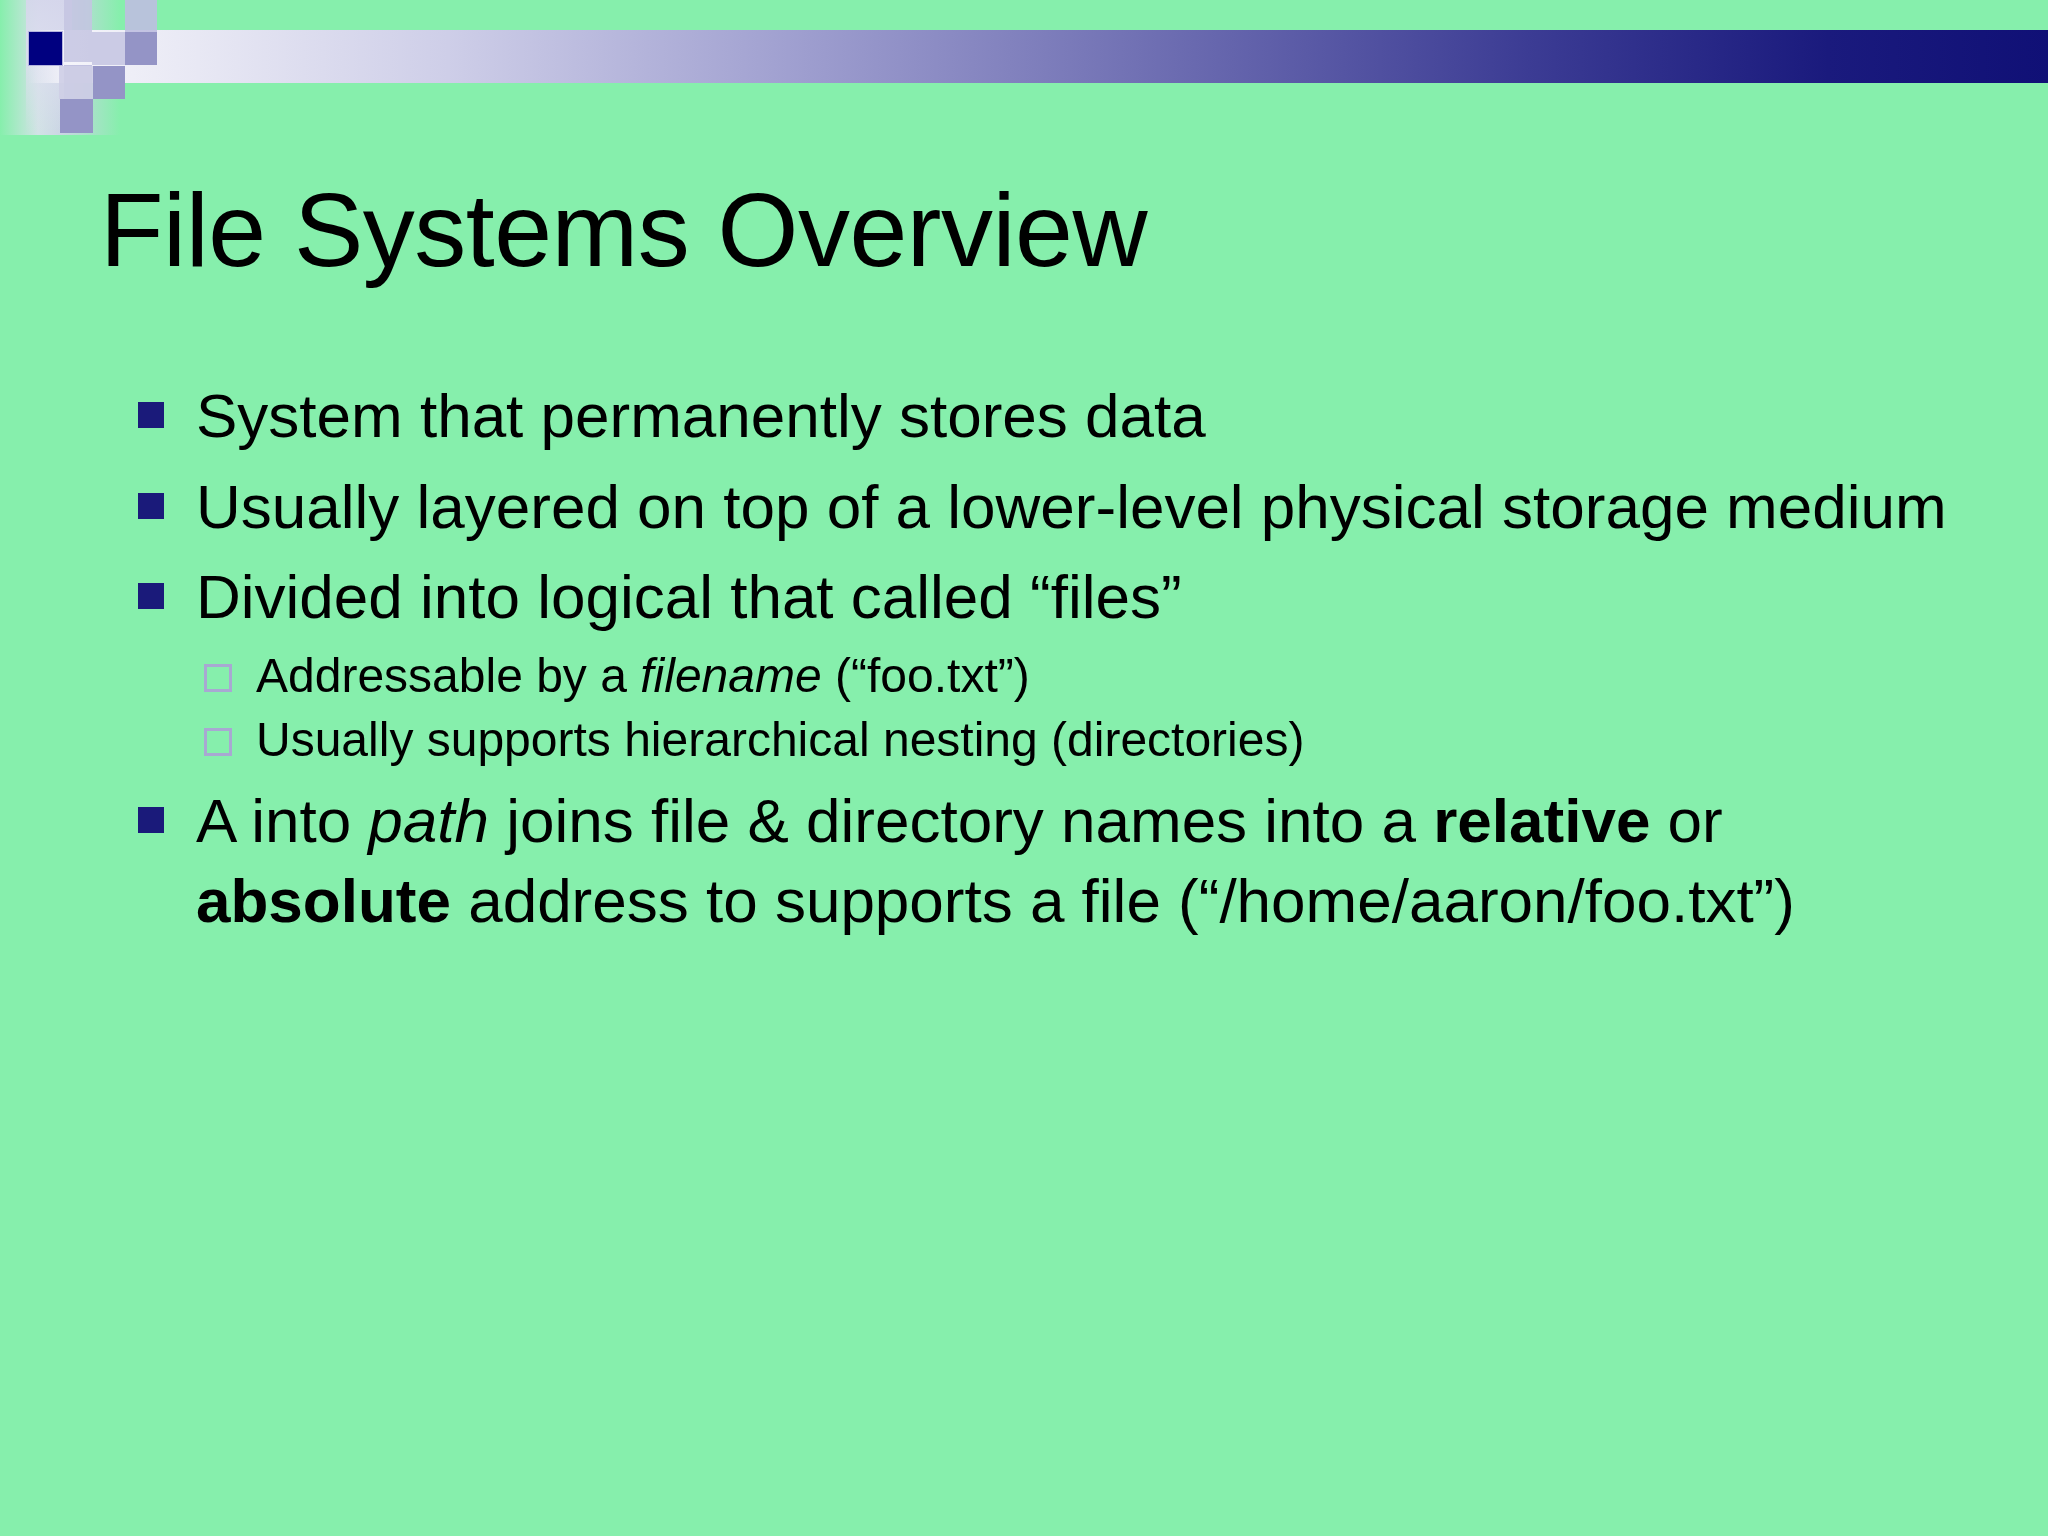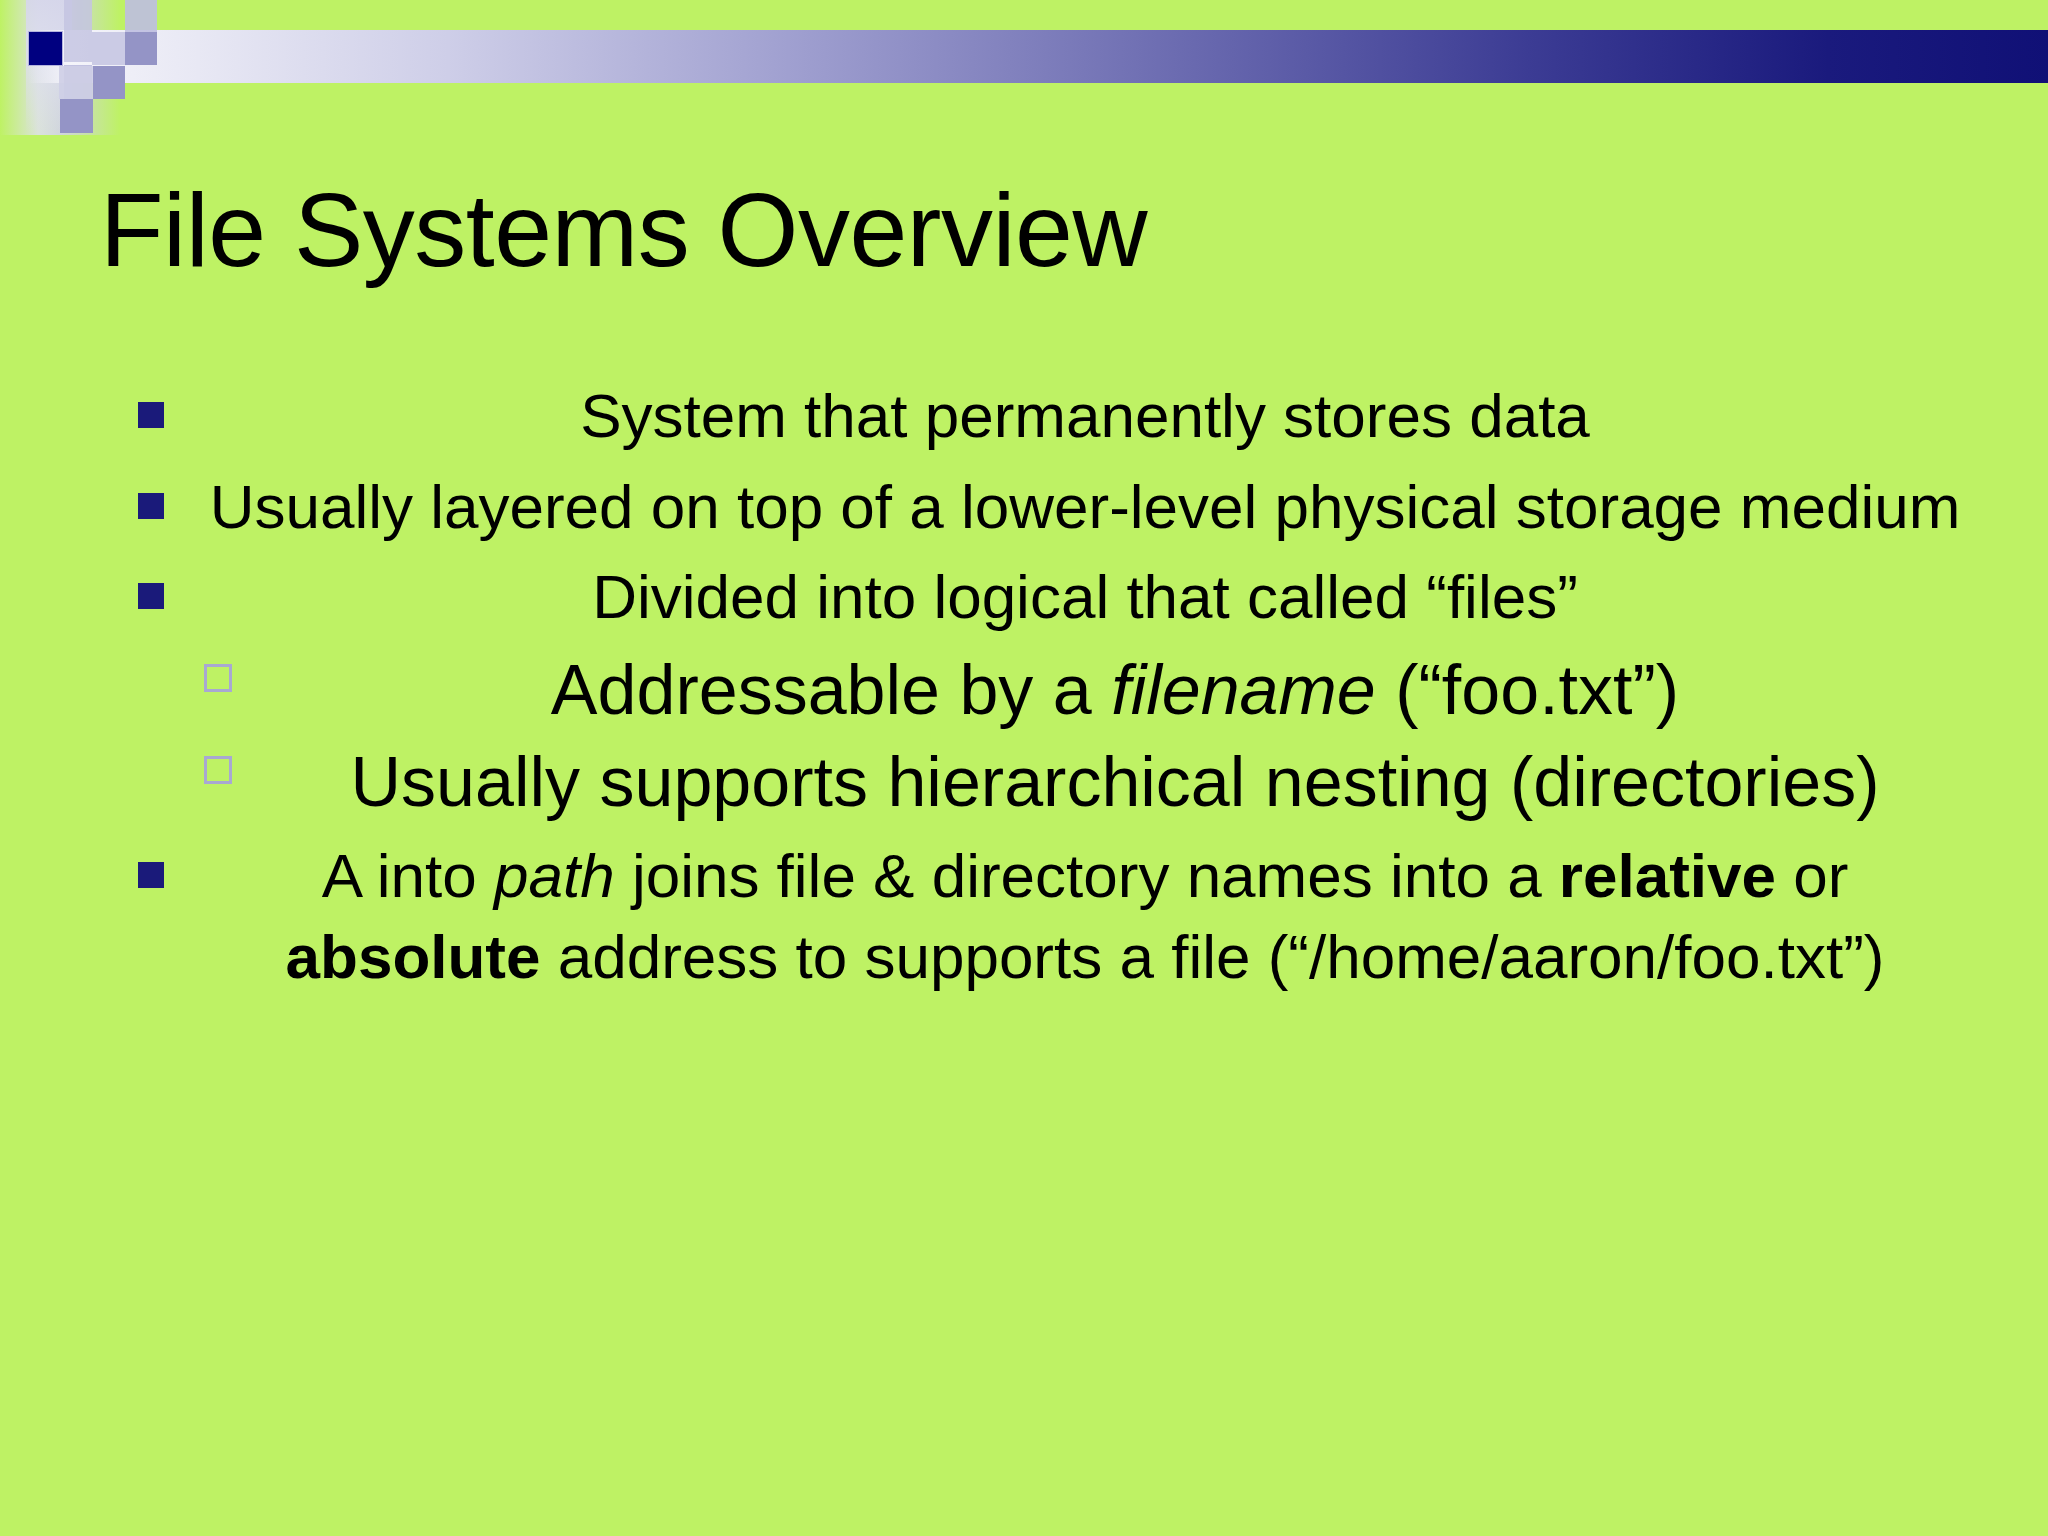--- a/index.html
+++ b/index.html
@@ -13,23 +13,22 @@
     overflow: hidden;
     font-family: "Liberation Sans", sans-serif;
     color: #000000;
     position: relative;
   }
 
   
   .slide {
     position: absolute;
     inset: 0;
-    background: #bef264;
+    background: #86efac;
     overflow: hidden;
-    text-align: center;
   }
 
   
   .banner {
     position: absolute;
     left: 0;
     top: 0;
     width: 2048px;
     height: 135px;
   }
@@ -175,21 +174,21 @@
 
   ul.lvl2 {
     list-style: none;
     margin: 8px 0 10px 0;
     padding: 0;
   }
   li.b2 {
     position: relative;
     padding-left: 60px;
     margin: 0 0 4px 0;
-    font-size: 70px;
+    font-size: 48px;
     line-height: 1.26;
   }
   li.b2 > .marker2 {
     position: absolute;
     left: 8px;
     top: 18px;
     width: 22px;
     height: 22px;
     border: 3px solid #a8a8d2;
     background: transparent;

